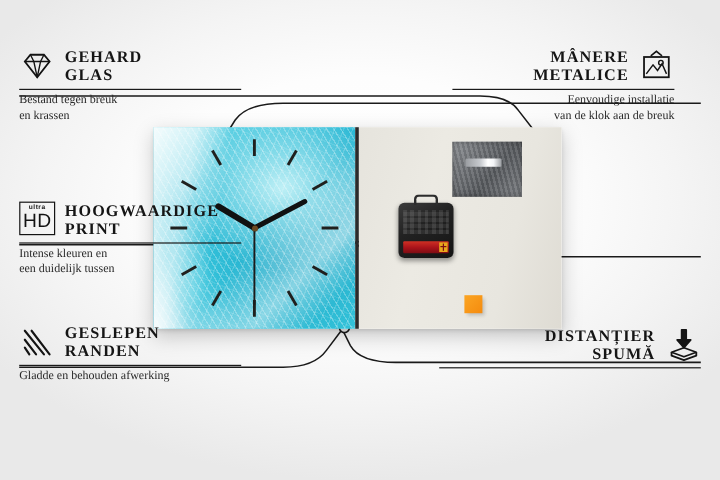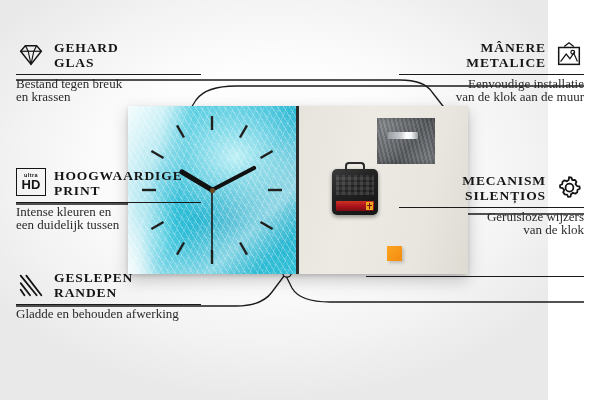--- a/index.html
+++ b/index.html
@@ -3,21 +3,21 @@
 <meta charset="utf-8">
 <style>
   * { box-sizing: border-box; margin: 0; padding: 0; }
   html, body {
     width: 600px; height: 400px;
     overflow: hidden;
     font-family: "Liberation Serif", serif;
   }
   #stage {
     position: relative;
-    width: 548px; height: 400px;
+    width: 600px; height: 400px;
     background:
       radial-gradient(ellipse 62% 58% at 50% 42%, #ffffff 0%, #fdfdfd 45%, #f4f4f4 72%, #e9e9e9 100%);
   }
 
   
   #leaders { position: absolute; inset: 0; width: 600px; height: 400px; }
 
   
   .product {
     position: absolute;
@@ -131,33 +131,33 @@
     font-size: 13.5px; line-height: 15px;
     letter-spacing: .9px; color: #151515;
     font-weight: 700; text-transform: uppercase;
     white-space: pre-line;
   }
   .callout.right .c-title { text-align: right; }
   .c-icon { width: 30px; height: 30px; flex: 0 0 30px; color:#141414; }
   .c-icon svg { display:block; width:100%; height:100%; }
   .c-rule { height: 1px; background: #1a1a1a; margin-top: 4px; }
   .c-desc {
-    font-size: 13px; line-height: 12.6px;
+    font-size: 10px; line-height: 12.6px;
     color: #2a2a2a; margin-top: 3px;
     white-space: pre-line;
   }
   .callout.right .c-desc { text-align: right; }
   .hd-box {
     width: 30px; height: 28px; border: 1.6px solid #141414;
     display: flex; flex-direction: column;
     align-items: center; justify-content: center;
     font-family: "Liberation Sans", sans-serif; line-height: 1;
   }
   .hd-u { font-size: 5.5px; letter-spacing: .4px; font-weight: 700; }
-  .hd-b { font-size: 13px; font-weight: 700; letter-spacing: .2px; }
+  .hd-b { font-size: 16px; font-weight: 400; letter-spacing: .2px; }
 </style>
 </head>
 <body>
 
 <div id="stage">
 
   <svg id="leaders" viewBox="0 0 600 400">
     <g fill="none" stroke="#1a1a1a" stroke-width="1.3">
       <path d="M16,80 L400,80 Q424,80 432,92 L446,110"></path>
       <path d="M16,204 L278,204 Q300,204 310,196 L322,186"></path>
@@ -259,51 +259,47 @@
             <path d="M5 21 L9 27"></path>
         </svg>
       </span>
       <span class="c-title">GESLEPEN
 RANDEN</span>
     </div>
     <div class="c-rule" style="width:185px;"></div>
     <div class="c-desc">Gladde en behouden afwerking</div>
   </div>
 
-  <div class="callout right" style="left:399px; top:40px; width:185px;font-family:Liberation Serif, serif;">
+  <div class="callout right" style="left:377px; top:40px; width:185px;font-family:Liberation Serif, serif;">
     <div class="c-head right">
       <span class="c-icon">
         <svg viewBox="0 0 32 32" fill="none" stroke="currentColor" stroke-width="1.6">
           <path d="M11 7 L16 3 L21 7" stroke-width="1.4"></path>
           <rect x="5" y="8" width="22" height="18"></rect>
           <path d="M7 23 L13 15 L17 20 L21 14 L25 23" stroke-width="1.3"></path>
           <circle cx="20" cy="13" r="2" stroke-width="1.3"></circle>
         </svg>
       </span>
       <span class="c-title">MÂNERE
 METALICE</span>
     </div>
     <div class="c-rule" style="width:185px;"></div>
     <div class="c-desc">Eenvoudige installatie
-van de klok aan de muur</div>
-  </div>
-
-  <div class="callout right" style="left:399px; top:173px; width:185px;">
+van de klok aan de breuk</div>
+  </div>
+
+
+  <div class="callout right" style="left:366px; top:272px; width:218px;">
     <div class="c-head right">
       <span class="c-icon">
-        <svg viewBox="0 0 32 32" fill="none" stroke="currentColor" stroke-width="1.9">
-          <path d="M16 4.5 L18.6 5 L19.6 7.6 L22.2 7.3 L23.9 9.4 L22.9 11.9 L24.6 13.9 L27.2 14.2 L27.5 16.8 L25.1 17.9 L24.8 20.5 L22.6 22.1 L20.2 21 L18.1 22.7 L17.7 25.3 L15.1 25.5 L14 23.1 L11.4 22.8 L9.8 20.6 L10.9 18.2 L9.2 16.1 L6.6 15.7 L6.4 13.1 L8.8 12 L9.1 9.4 L11.3 7.8 L13.7 8.9 L15.8 7.2 Z" stroke-linejoin="round"></path>
-          <circle cx="16.5" cy="15.6" r="4.2"></circle>
+        <svg viewBox="0 0 32 32" fill="none" stroke="currentColor" stroke-width="1.6">
+          <path d="M15 3 H19 V12 H23 L17 19 L11 12 H15 Z" fill="currentColor" stroke-linejoin="round"></path>
+          <path d="M17 19 L28 23 L17 27 L6 23 Z" stroke-linejoin="round"></path>
+          <path d="M6 23 V26 L17 30 L28 26 V23" stroke-linejoin="round"></path>
         </svg>
       </span>
-      <span class="c-title">MECANISM
-SILENȚIOS</span>
-    </div>
-    <div class="c-rule" style="width:185px;"></div>
-    <div class="c-desc">Geruisloze wijzers
-van de klok</div>
-  </div>
-
-  <div class="callout right" style="left:366px; top:272px; width:218px;">
+      <span class="c-title">DISTANȚIER
+SPUMĂ</span>
+    </div>
     <div class="c-rule" style="width:218px;"></div>
   </div>
 
 </div>
 
 </body></html>

